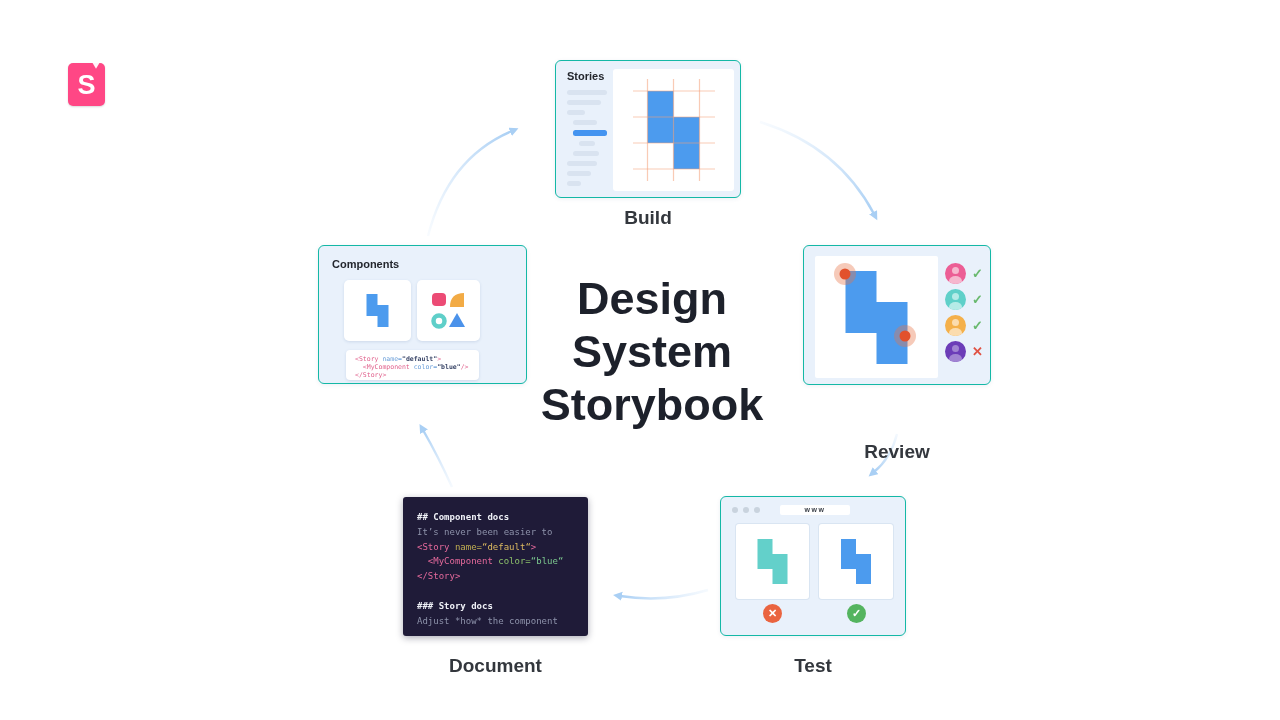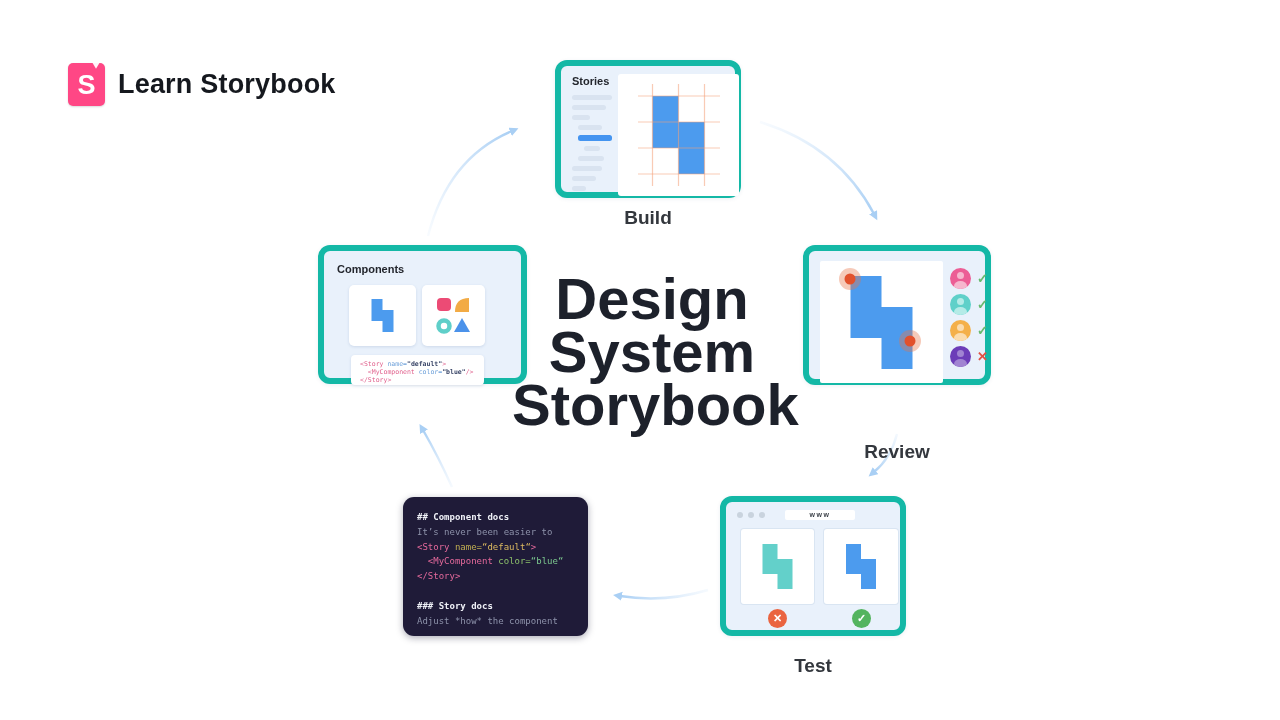--- a/index.html
+++ b/index.html
@@ -10,25 +10,25 @@
   .logo{position:absolute;left:68px;top:63px;display:flex;align-items:center;gap:13px;cursor:pointer;}
   .logo-mark{width:37px;height:43px;background:#ff4785;border-radius:5px;position:relative;
              display:flex;align-items:center;justify-content:center;box-shadow:0 1px 2px rgba(0,0,0,.15);}
   .logo-notch{position:absolute;top:-1px;right:5px;width:8px;height:8px;background:#fff;
               clip-path:polygon(0 0,100% 0,50% 85%);opacity:.95;}
   .logo-letter{color:#fff;font-weight:bold;font-size:27px;line-height:1;transform:translateY(1px);}
   .brand-name{font-size:27px;font-weight:800;color:#15181e;letter-spacing:.2px;}
 
   
   .center-title{position:absolute;left:512px;top:272px;width:280px;text-align:center;
-                font-size:58px;font-weight:bold;line-height:53px;color:#1d212b;}
+                font-size:45px;font-weight:bold;line-height:53px;color:#1d212b;}
   .center-title span{display:block;}
 
   
-  .card{position:absolute;background:#e9f1fb;border:6px solid #14b8a6;border-radius:12px;
+  .card{position:absolute;background:#e9f1fb;border:1px solid #14b8a6;border-radius:6px;
         box-shadow:0 1px 4px rgba(30,60,110,.08);box-sizing:border-box;}
   .stage-label{position:absolute;font-size:19px;font-weight:bold;color:#33373d;text-align:center;}
 
   
   #build-card{left:555px;top:60px;width:186px;height:138px;}
   .build-sidebar{position:absolute;left:11px;top:9px;width:44px;}
   .panel-title{font-size:11px;font-weight:bold;color:#23262d;}
   .bars{margin-top:8px;}
   .sb-bar{height:5px;border-radius:2.5px;background:#d9e3f0;margin-bottom:5px;}
   .sb-bar.blue{background:#4494f0;height:6px;}
@@ -59,21 +59,21 @@
   #test-panel-left{left:15px;}
   #test-panel-right{left:98px;width:74px;}
   .result-badge{position:absolute;top:107px;width:19px;height:19px;border-radius:50%;color:#fff;
                 font-size:11px;font-weight:bold;text-align:center;line-height:19px;}
   #fail-badge{left:42px;background:#ea6440;}
   #pass-badge{left:126px;background:#54b45f;}
   #test-label{left:720px;top:655px;width:186px;}
 
   
   #document-card{left:403px;top:497px;width:185px;height:139px;background:#1f1b38;border:none;
-                 border-radius:11px;box-shadow:0 2px 7px rgba(20,20,50,.35);
+                 border-radius:3px;box-shadow:0 2px 7px rgba(20,20,50,.35);
                  padding:13px 0 0 14px;overflow:hidden;white-space:nowrap;}
   .doc-code{font-family:"DejaVu Sans Mono",monospace;font-size:9px;line-height:14.8px;}
   .doc-code .cl{white-space:pre;}
   .tk-h{color:#eef0f6;font-weight:bold;}
   .tk-txt{color:#8d92aa;}
   .tk-tag{color:#e4699b;}
   .tk-attr{color:#c0ae52;}
   .tk-str{color:#ddba60;}
   .tk-attr2{color:#8cc16a;}
   .tk-str2{color:#7cc98f;}
@@ -103,21 +103,20 @@
 </head>
 <body>
 
 <div class="stage">
 
   <div class="logo">
     <div class="logo-mark">
       <div class="logo-notch"></div>
       <span class="logo-letter">S</span>
     </div>
-    <span class="brand-name">Learn Storybook</span>
   </div>
 
   <div class="center-title">
     <span>Design</span>
     <span>System</span>
     <span>Storybook</span>
   </div>
 
   <svg class="arrows" width="1280" height="720" viewBox="0 0 1280 720">
     <defs>
@@ -259,20 +258,21 @@
         <div class="cl"><span class="tk-h">## Component docs</span></div>
         <div class="cl"><span class="tk-txt">It’s never been easier to</span></div>
         <div class="cl"><span class="tk-tag">&lt;Story</span><span class="tk-attr"> name=</span><span class="tk-str">“default“</span><span class="tk-tag">&gt;</span></div>
         <div class="cl"><span class="tk-tag">  &lt;MyComponent</span><span class="tk-attr2"> color=</span><span class="tk-str2">“blue“</span></div>
         <div class="cl"><span class="tk-tag">&lt;/Story&gt;</span></div>
         <div class="cl">&nbsp;</div>
         <div class="cl"><span class="tk-h">### Story docs</span></div>
         <div class="cl"><span class="tk-txt">Adjust *how* the component</span></div>
       </div>
   </div>
+  <div id="document-label" class="stage-label">Document</div>
 
   <div id="distribute-card" class="card">
     <div class="dist-header panel-title">Components</div>
     <div id="dist-panel-left" class="dist-panel">
       <svg width="67" height="61" viewBox="0 0 67 61">
         <path d="M22.5,14 h11 v11 h11 v22 h-11 v-11 h-11 Z" fill="#4c9bee"></path>
       </svg>
     </div>
     <div id="dist-panel-right" class="dist-panel">
       <svg width="63" height="61" viewBox="0 0 63 61">

